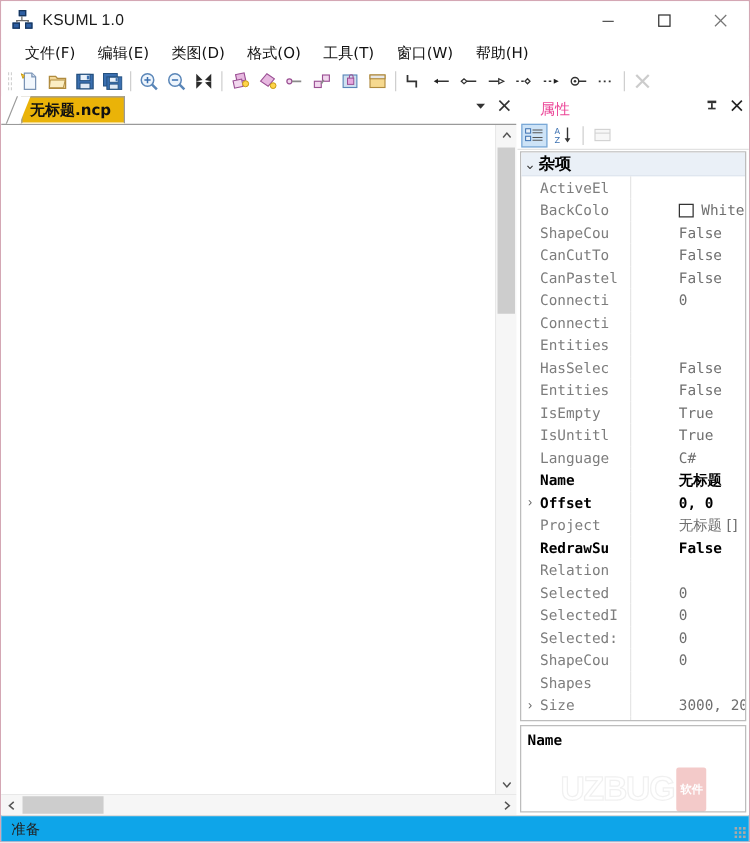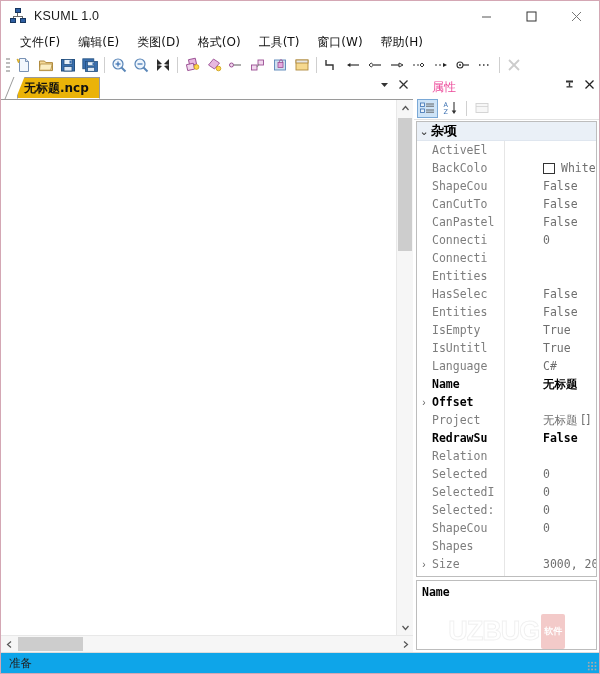--- a/index.html
+++ b/index.html
@@ -642,20 +642,21 @@
 
           <div class="row bold">
             <span class="exp"></span>
             <span class="pname">Name</span>
             <span class="pval cjk">无标题</span>
           </div>
 
           <div class="row bold">
             <span class="exp">›</span>
             <span class="pname">Offset</span>
+            <span class="pval">0, 0</span>
           </div>
 
           <div class="row">
             <span class="exp"></span>
             <span class="pname">Project</span>
             <span class="pval cjk">无标题 []</span>
           </div>
 
           <div class="row bold">
             <span class="exp"></span>

